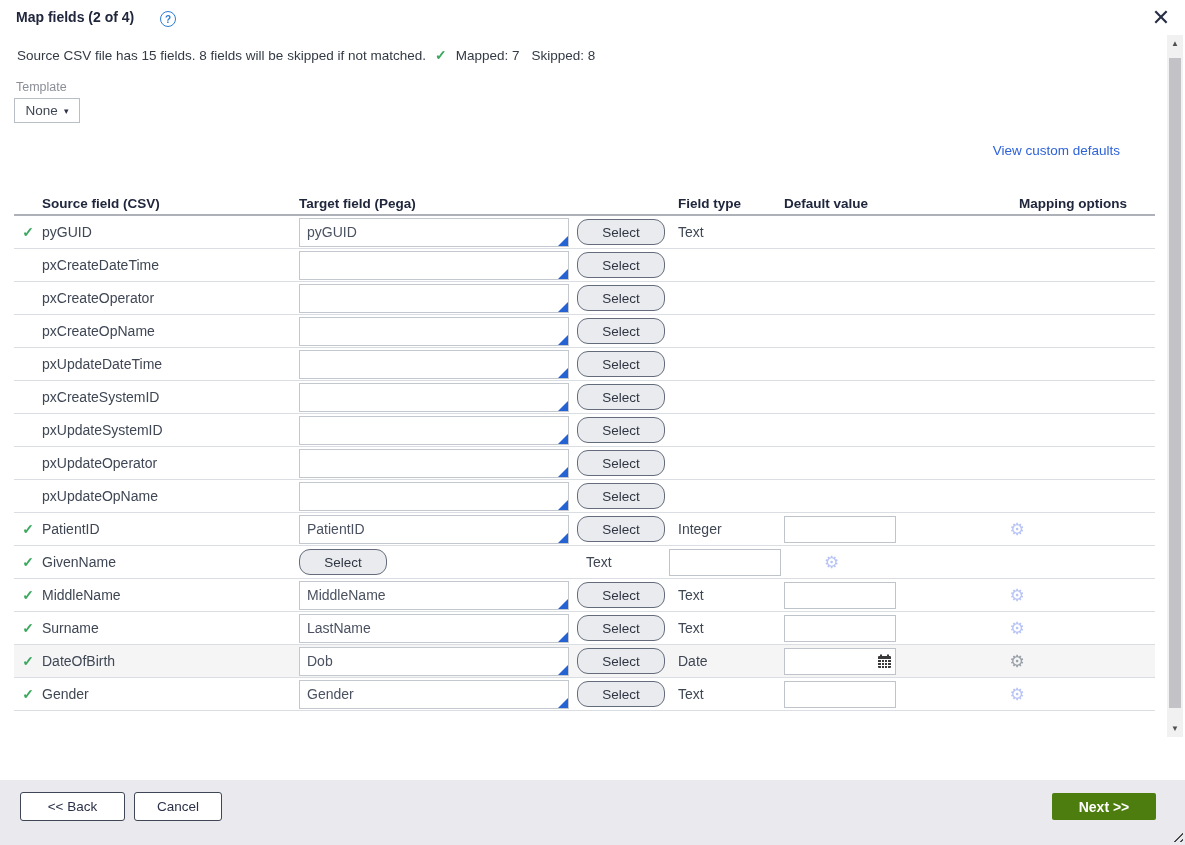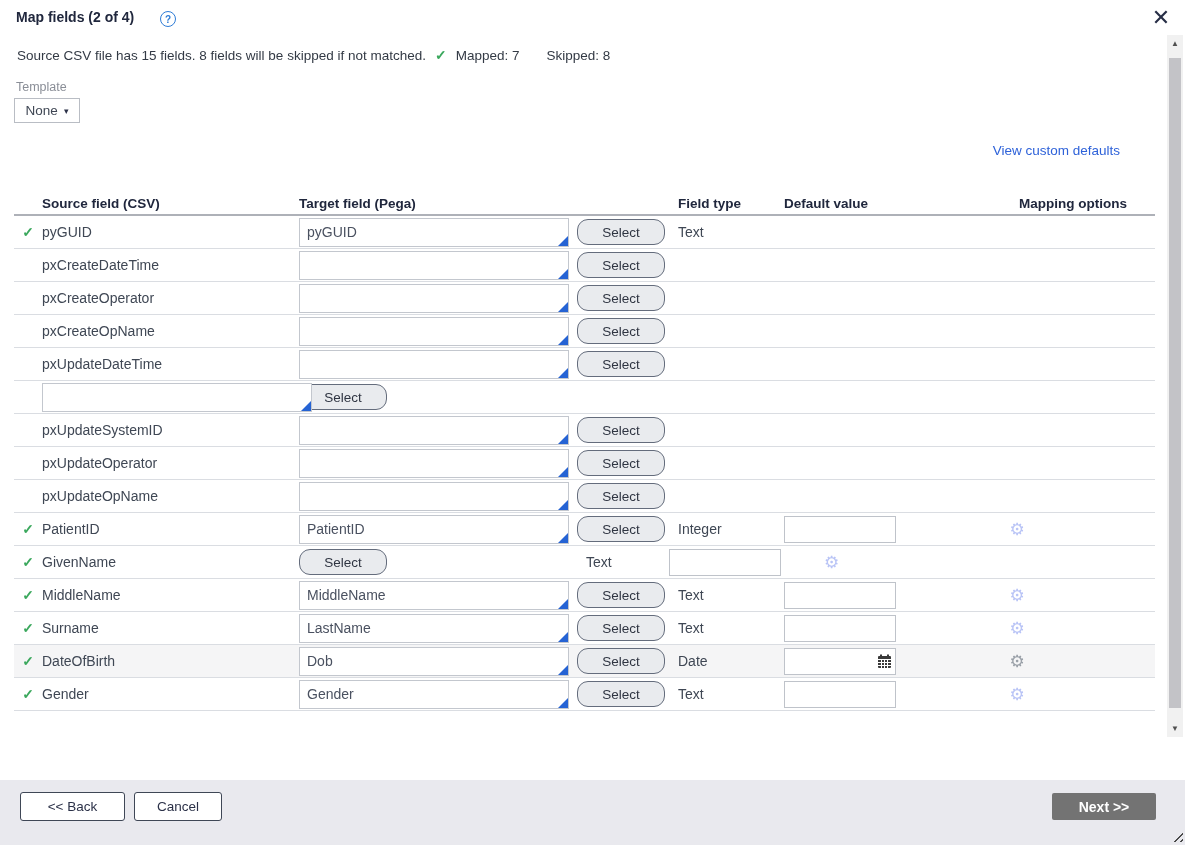--- a/index.html
+++ b/index.html
@@ -21,21 +21,21 @@
   .close-btn {
     position:absolute; right:10px; top:4px; width:28px; height:28px;
     font-size:22px; color:#272e46; display:flex; align-items:center; justify-content:center;
     cursor:pointer; font-weight:400;
   }
   .summary-line {
     position:absolute; left:17px; top:47px; font-size:13.5px; color:#333a45;
     display:flex; align-items:center; gap:9px; white-space:nowrap;
   }
   .summary-check { color:#3ba85d; font-weight:700; font-size:14px; }
-  .summary-counts { display:flex; gap:27px; }
+  .summary-counts { display:flex; gap:12px; }
   .template-label {
     position:absolute; left:16px; top:80px; font-size:12.5px; color:#8a8e97;
   }
   .template-select {
     position:absolute; left:14px; top:98px; height:25px; min-width:66px;
     border:1px solid #b9bdc4; background:#ffffff; font-size:13.5px; color:#3f4754;
     display:flex; align-items:center; justify-content:center; gap:6px; padding:0 8px;
     cursor:pointer;
   }
   .template-caret { font-size:9px; color:#2b3148; }
@@ -98,21 +98,21 @@
   .footer { position:absolute; left:0; bottom:0; width:1185px; height:65px; background:#e9e9ee; }
   .btn-secondary {
     position:absolute; top:12px; height:29px; border:1px solid #3f4756; border-radius:3px;
     background:#ffffff; color:#2b3148; font-family:"Liberation Sans", sans-serif;
     font-size:13.5px; cursor:pointer;
   }
   .btn-back { left:20px; width:105px; }
   .btn-cancel { left:134px; width:88px; }
   .btn-next {
     position:absolute; top:13px; right:29px; width:104px; height:27px;
-    background:#737373; color:#ffffff; border:none; border-radius:2px;
+    background:#4d7c0f; color:#ffffff; border:none; border-radius:2px;
     font-family:"Liberation Sans", sans-serif; font-size:14px; font-weight:700; cursor:pointer;
   }
   .resize-handle {
     position:absolute; right:2px; bottom:3px; width:12px; height:12px;
     background:repeating-linear-gradient(135deg, transparent 0 2.5px, #4a4a4a 2.5px 4px);
     clip-path:polygon(100% 0, 100% 100%, 0 100%); cursor:nwse-resize;
   }
 </style>
 </head>
 <body>
@@ -239,20 +239,21 @@
     <div>
       
     </div>
     <div class="cell-options">
       
     </div>
   </div>
 
   <div class="trow">
     <div class="cell-check"></div>
+    <div class="cell-source">pxCreateSystemID</div>
     <div class="target-wrap">
       <input class="target-input" type="text" style="">
       <span class="target-tri"></span>
     </div>
     <div>
       <button class="select-btn">Select</button>
     </div>
     <div class="cell-fieldtype"></div>
     <div>
       

